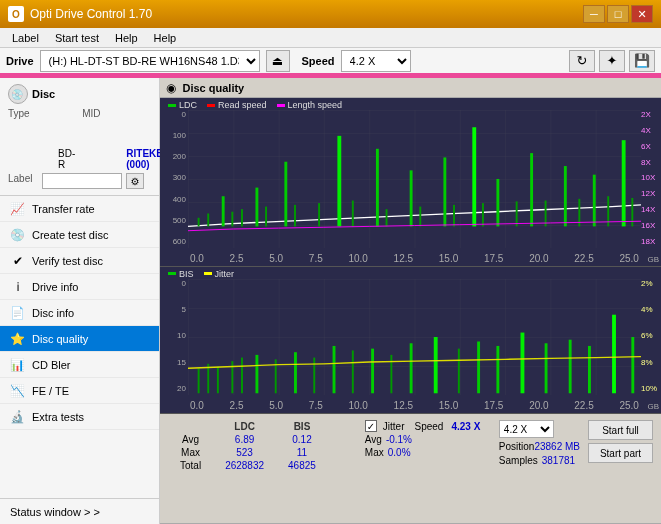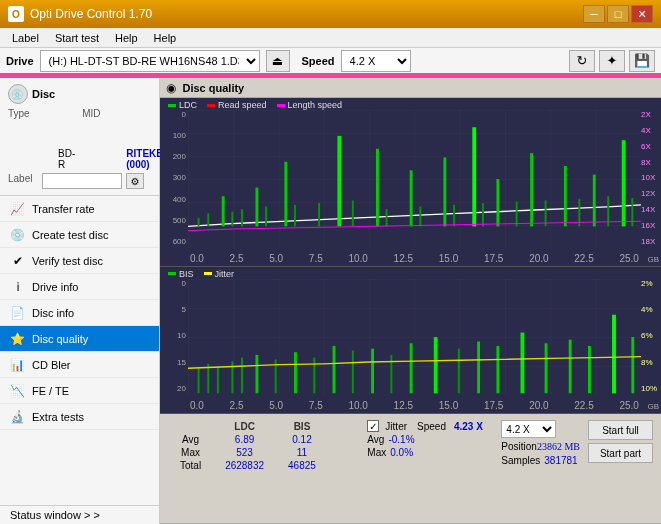--- a/index.html
+++ b/index.html
@@ -146,21 +146,21 @@
       width: 16px; height: 16px;
       display: flex; align-items: center; justify-content: center;
       font-size: 12px;
     }
     .nav-item.active .nav-icon { color: white; }
 
     
     .status-window-btn {
       display: flex;
       align-items: center;
-      height: 19px;
+      height: 26px;
       padding: 0 10px;
       cursor: pointer;
       font-size: 11px;
       gap: 6px;
       border-top: 1px solid #ccc;
       background: #f5f5f5;
     }
 
     
     .content-area {
@@ -710,21 +710,21 @@
 
         <div style="display:flex; flex-direction: column; gap: 3px; font-size: 10px; margin-left: 4px;">
           <div style="display:flex; gap:4px; align-items: center;">
             <select class="speed-select2">
               <option>4.2 X</option>
               <option>2.0 X</option>
             </select>
           </div>
           <div style="display:flex; ">
             <span>Position</span>
-            <span style="color:#0000cc;font-family:Liberation Serif, serif;">23862 MB</span>
+            <span style="color:#0000cc;">23862 MB</span>
           </div>
           <div style="display:flex; gap:4px;">
             <span>Samples</span>
             <span style="color:#0000cc;">381781</span>
           </div>
         </div>
 
         <div class="btn-section">
           <button class="action-btn">Start full</button>
           <button class="action-btn">Start part</button>

